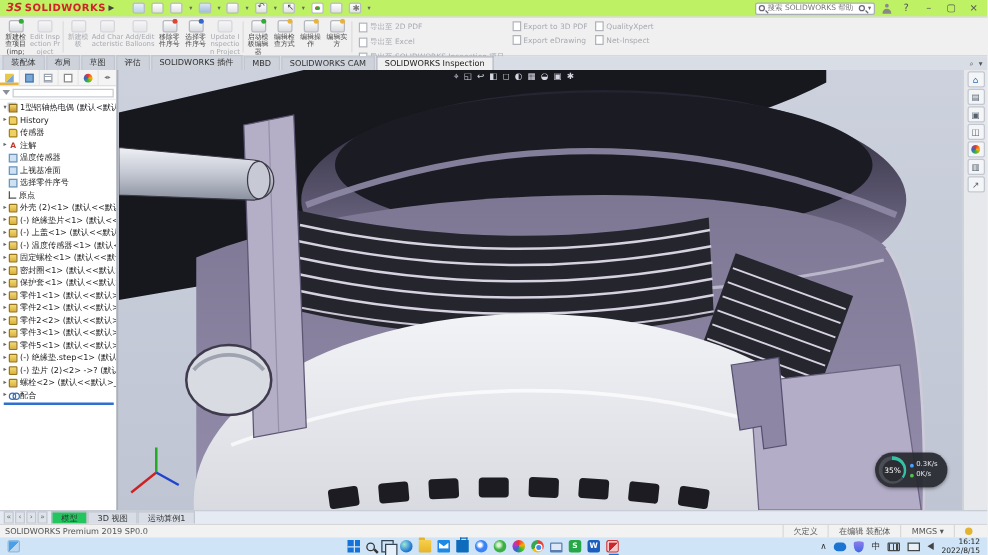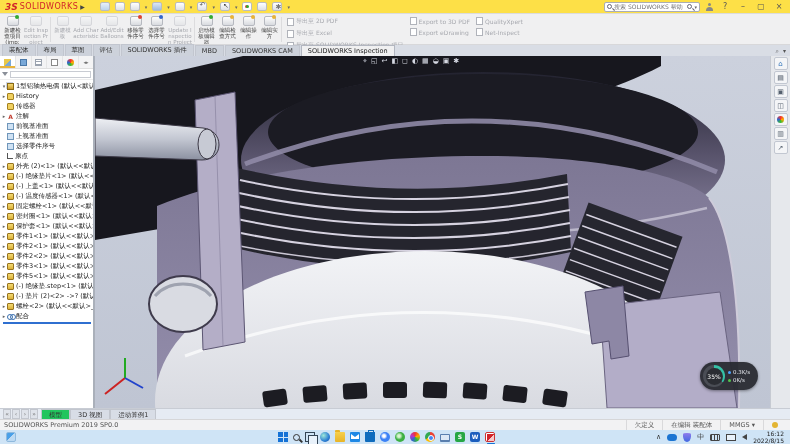--- a/index.html
+++ b/index.html
@@ -1,22 +1,22 @@
 <!DOCTYPE html>
 <html><head>
 <meta charset="utf-8">
 <style>
 *{box-sizing:border-box;margin:0;padding:0}
 html,body{width:790px;height:444px;overflow:hidden}
 body{font-family:"DejaVu Sans","Liberation Sans",sans-serif;font-size:8px;color:#333;position:relative;background:#f0f0f0}
 
-#titlebar{position:absolute;left:0;top:0;width:790px;height:14px;background:#fde047;border-bottom:1px solid #dcdcdc;display:flex;align-items:center;z-index:30}
+#titlebar{position:absolute;left:0;top:0;width:790px;height:14px;background:#bef264;border-bottom:1px solid #dcdcdc;display:flex;align-items:center;z-index:30}
 .logo{display:flex;align-items:center;gap:2px;padding:0 5px;height:100%}
 .logo .l3s{color:#d1232a;font-weight:bold;font-style:italic;font-size:9px}
-.logo .lsw{color:#d1232a;font-weight:normal;font-size:8px;letter-spacing:.4px}
+.logo .lsw{color:#d1232a;font-weight:bold;font-size:8px;letter-spacing:.4px}
 .logo .larr{color:#444;font-size:6px}
 .qat{display:flex;align-items:center;gap:5px;margin-left:10px}
 .qi{width:10px;height:9px;border:1px solid #b9bcc2;border-radius:2px;background:linear-gradient(#fff,#dfe1e5);position:relative;display:inline-block}
 .qi.home{background:linear-gradient(#e8f0fa,#bcd4ec)}
 .qi.save{background:linear-gradient(#dbe7f5,#9fbcdc)}
 .qi.undo::after{content:"↶";position:absolute;left:1px;top:-2px;font-size:7px;color:#555}
 .qi.sel::after{content:"↖";position:absolute;left:2px;top:-1px;font-size:7px;color:#444}
 .qi.reb{background:#fff}
 .qi.reb::before{content:"";position:absolute;left:2px;top:2px;width:3px;height:3px;border-radius:50%;background:#d43}
 .qi.reb::after{content:"";position:absolute;right:2px;top:2px;width:3px;height:3px;border-radius:50%;background:#3a3}
@@ -352,21 +352,21 @@
           <span class="tlabel">传感器</span>
         </div>
       <div class="trow">
           <span class="arr">▸</span>
           <span class="tic note">A</span>
           <span class="tlabel">注解</span>
         </div>
       <div class="trow">
           <span class="arr"></span>
           <span class="tic plane"></span>
-          <span class="tlabel">前视基准面</span>
+          <span class="tlabel">温度传感器</span>
         </div>
       <div class="trow">
           <span class="arr"></span>
           <span class="tic plane"></span>
           <span class="tlabel">上视基准面</span>
         </div>
       <div class="trow">
           <span class="arr"></span>
           <span class="tic plane"></span>
           <span class="tlabel">选择零件序号</span>

